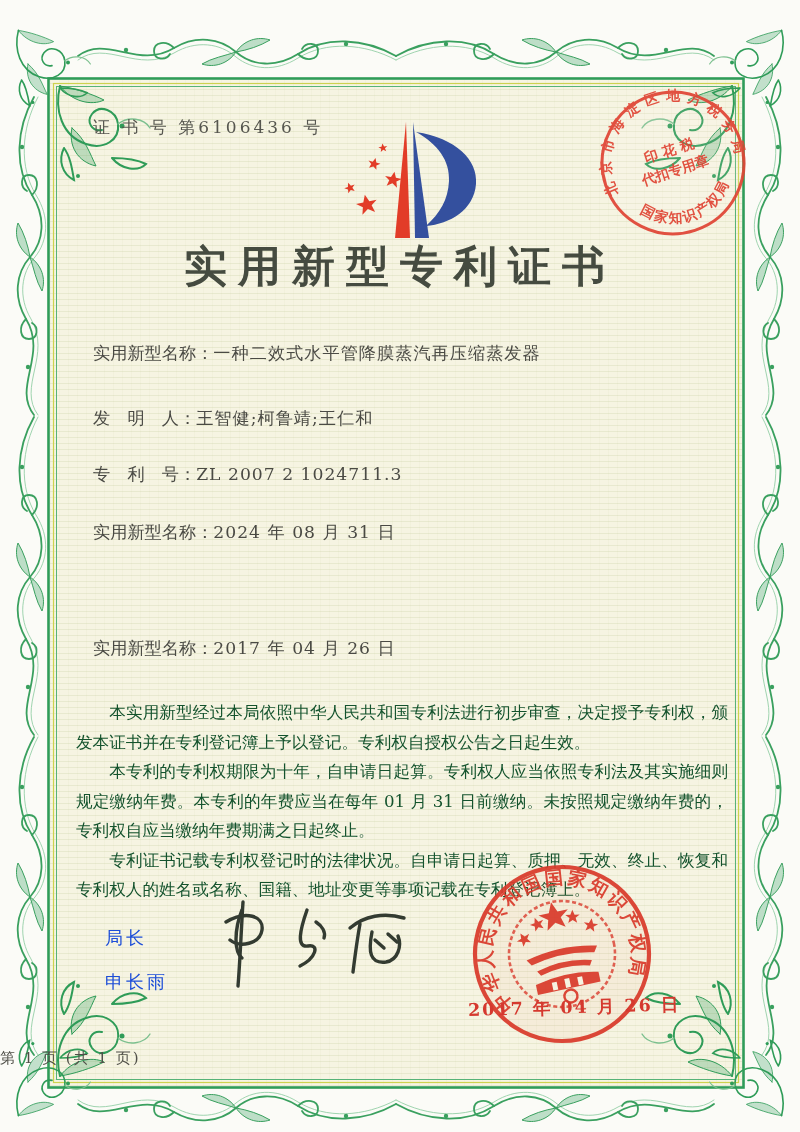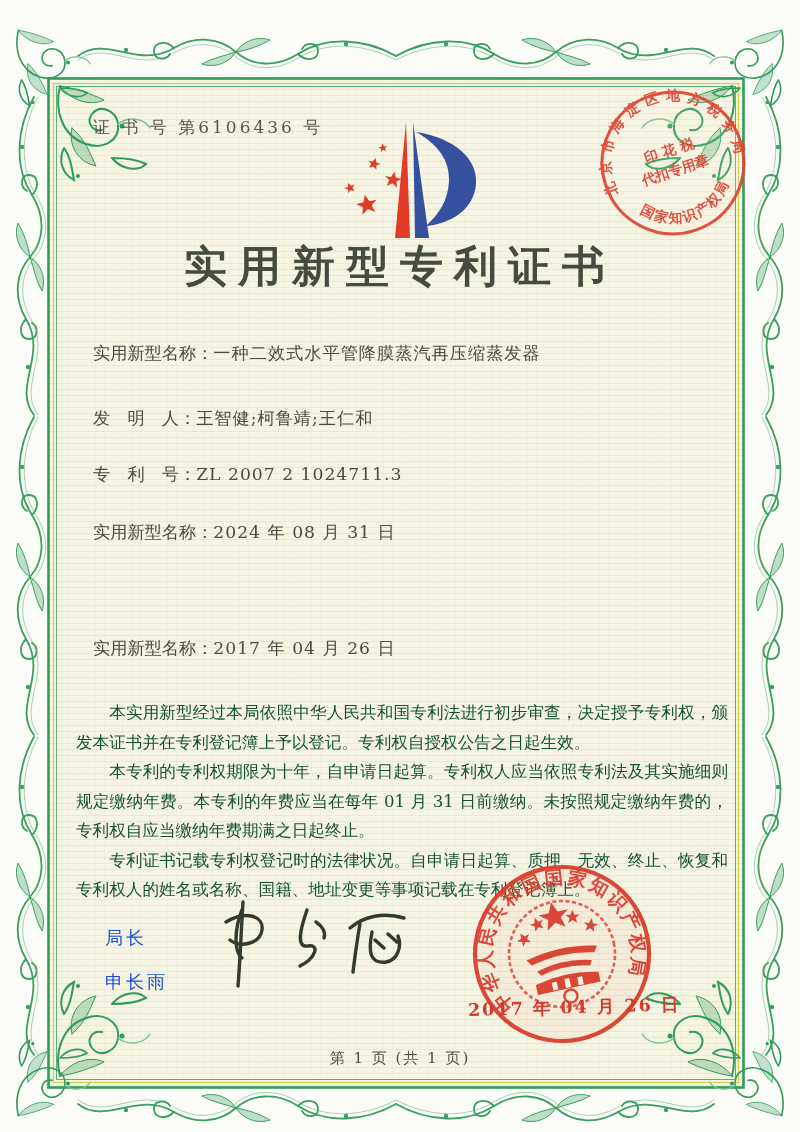--- a/index.html
+++ b/index.html
@@ -43,21 +43,21 @@
   .officer{position:absolute;left:105px;top:926px;color:#1d4ed8;font-size:18px;letter-spacing:3px;}
   .officer .officer-name{margin-top:20px;}
   .signature{position:absolute;left:212px;top:894px;width:220px;height:110px;}
   .main-seal{position:absolute;left:466px;top:858px;width:192px;height:192px;opacity:.93;}
   .seal-date{
     position:absolute;left:468px;top:995px;width:220px;
     color:#d5392f;font-size:17.5px;letter-spacing:2px;font-weight:600;
     transform:rotate(-1.5deg);
   }
   .footer{
-    position:absolute;left:0;right:0;top:1049px;text-align:center;
+    position:absolute;left:0;right:0;top:1049px;
     font-size:15px;letter-spacing:2px;color:#4f4f48;
   }
   .arc-text{fill:#e04434;font-weight:600;}
   .seal-arc{fill:#d93a2b;font-weight:700;}
 </style>
 </head>
 <body>
 
 <div class="sheet">
 

